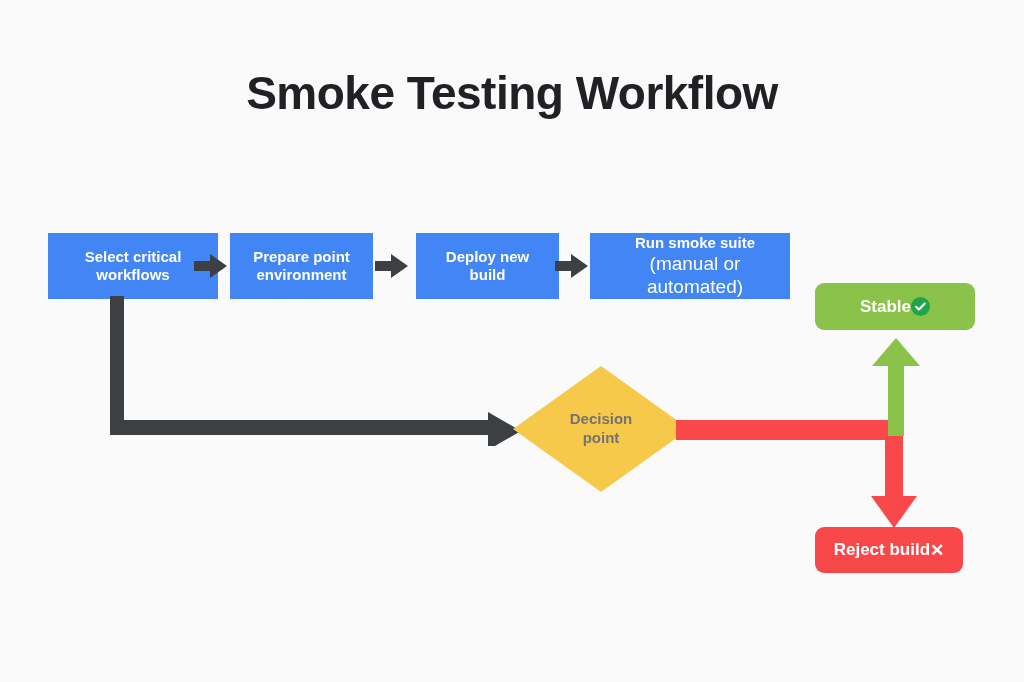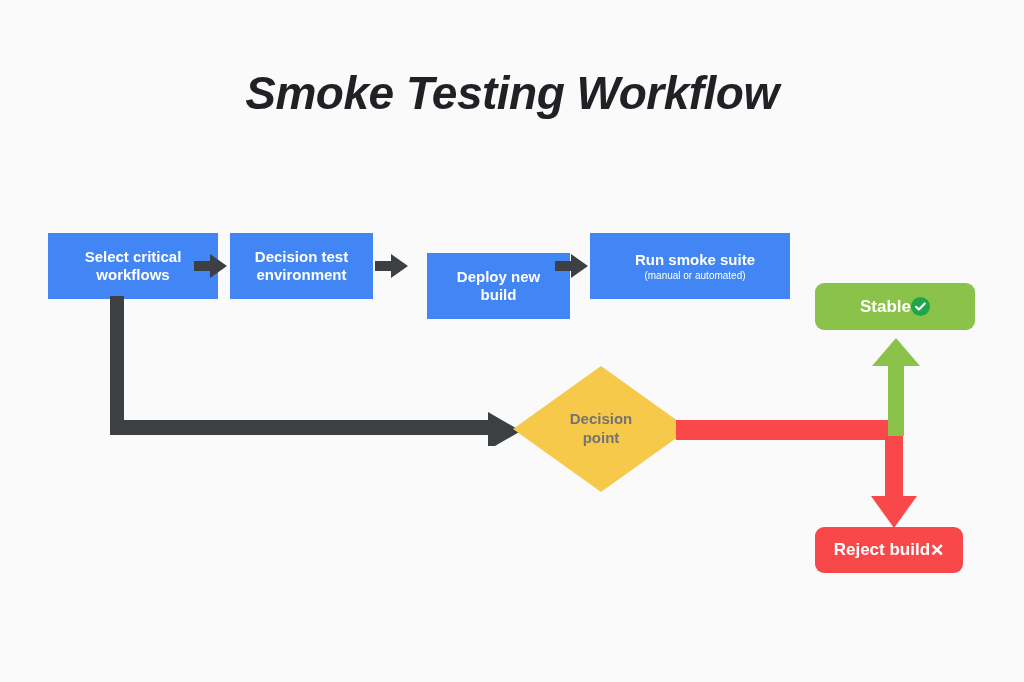--- a/index.html
+++ b/index.html
@@ -23,21 +23,20 @@
     position: absolute;
     left: 0;
     top: 66px;
     width: 1024px;
     text-align: center;
     font-size: 46px;
     font-weight: bold;
     color: #202124;
     letter-spacing: -0.5px;
     font-family: "Liberation Sans", sans-serif;
-    font-style: italic;
   }
 
   
   .proc-box {
     position: absolute;
     background: #4285f4;
     color: #ffffff;
     display: flex;
     flex-direction: column;
     align-items: center;
@@ -46,28 +45,28 @@
     line-height: 1.2;
     box-sizing: border-box;
     padding: 4px 6px;
   }
   .proc-title {
     font-size: 15px;
     font-weight: bold;
     white-space: pre-line;
   }
   .proc-sub {
-    font-size: 10px;
+    font-size: 19px;
     font-weight: normal;
     margin-top: 1px;
   }
 
   #box1 { left: 48px;  top: 233px; width: 170px; height: 66px; }
   #box2 { left: 230px; top: 233px; width: 143px; height: 66px; }
-  #box3 { left: 427px; top: 233px; width: 143px; height: 66px; margin-top: 20px; }
+  #box3 { left: 416px; top: 233px; width: 143px; height: 66px; }
   #box4 { left: 590px; top: 233px; width: 200px; height: 66px; padding-left: 16px; }
 
   
   .step-arrow {
     position: absolute;
     top: 252px;
     width: 34px;
     height: 28px;
   }
   #arrow1 { left: 194px; }
@@ -148,21 +147,21 @@
 <div id="canvas">
 
   <div id="title">Smoke Testing Workflow</div>
 
   <div class="proc-box" id="box1">
     <div class="proc-title">Select critical
 workflows</div>
   </div>
 
   <div class="proc-box" id="box2">
-    <div class="proc-title">Decision test
+    <div class="proc-title">Prepare point
 environment</div>
   </div>
 
   <div class="proc-box" id="box3">
     <div class="proc-title">Deploy new
 build</div>
   </div>
 
   <div class="proc-box" id="box4">
     <div class="proc-title">Run smoke suite</div>

